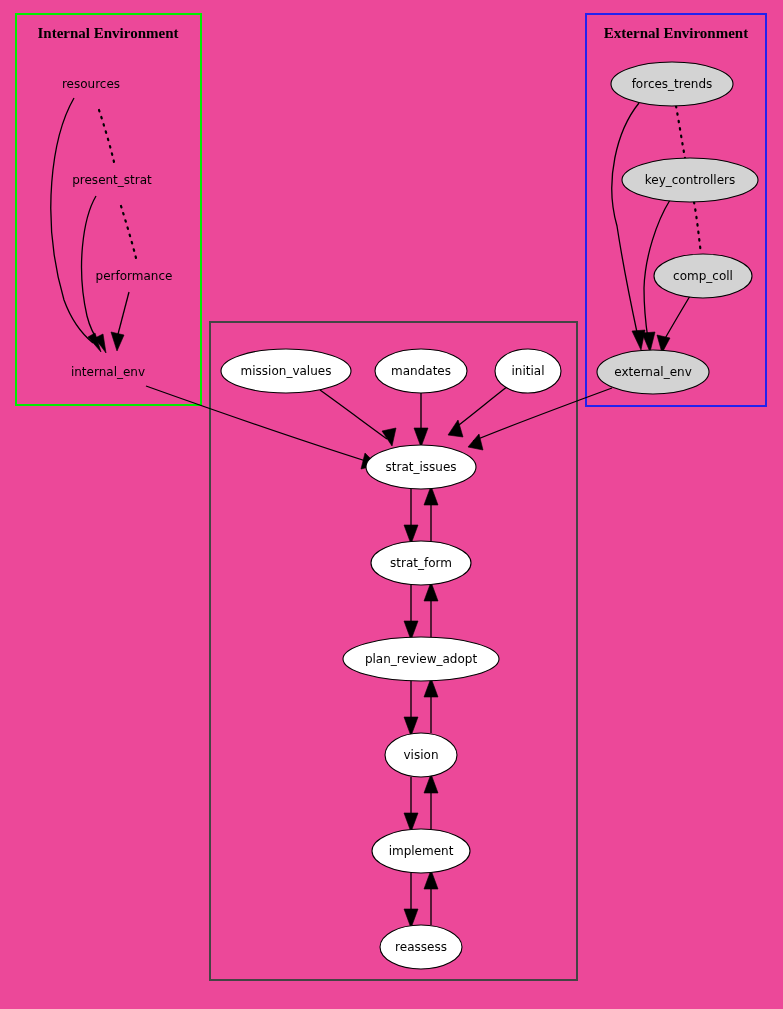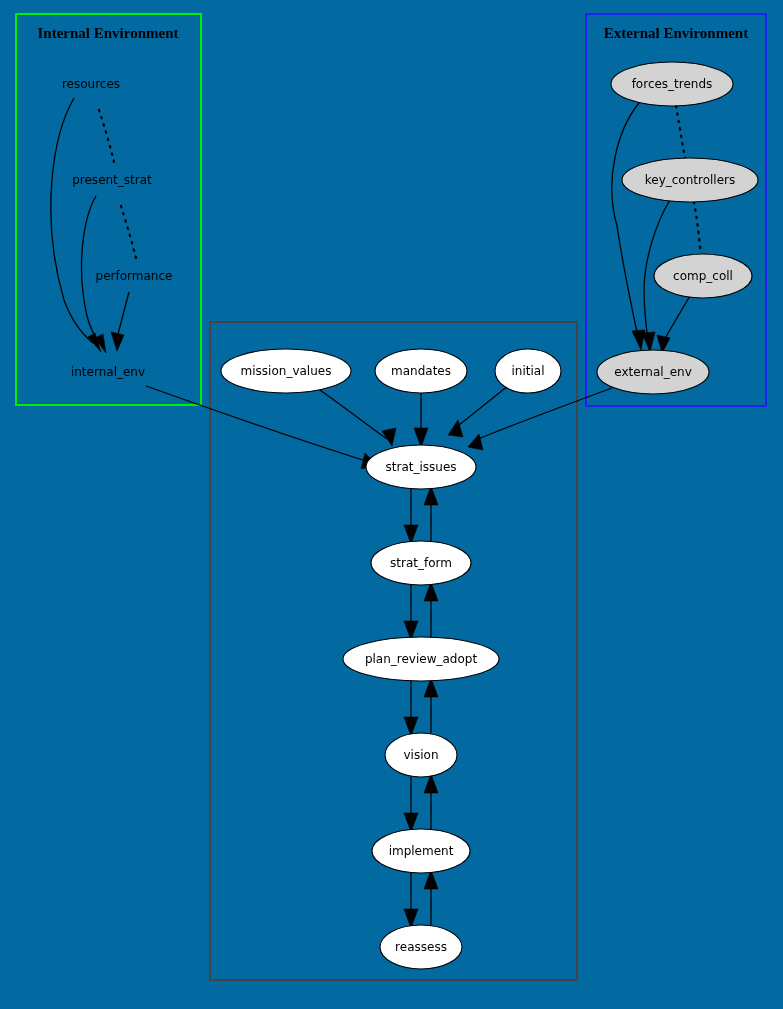--- a/index.html
+++ b/index.html
@@ -4,21 +4,21 @@
 <style>
   html, body {
     margin: 0;
     padding: 0;
     background: #ffffff;
   }
   #canvas {
     position: relative;
     width: 783px;
     height: 1009px;
-    background: #0369a1;
+    background: #ec4899;
     overflow: hidden;
     font-family: "DejaVu Sans", sans-serif;
   }
   svg.diagram {
     position: absolute;
     top: 0;
     left: 0;
     width: 783px;
     height: 1009px;
   }

